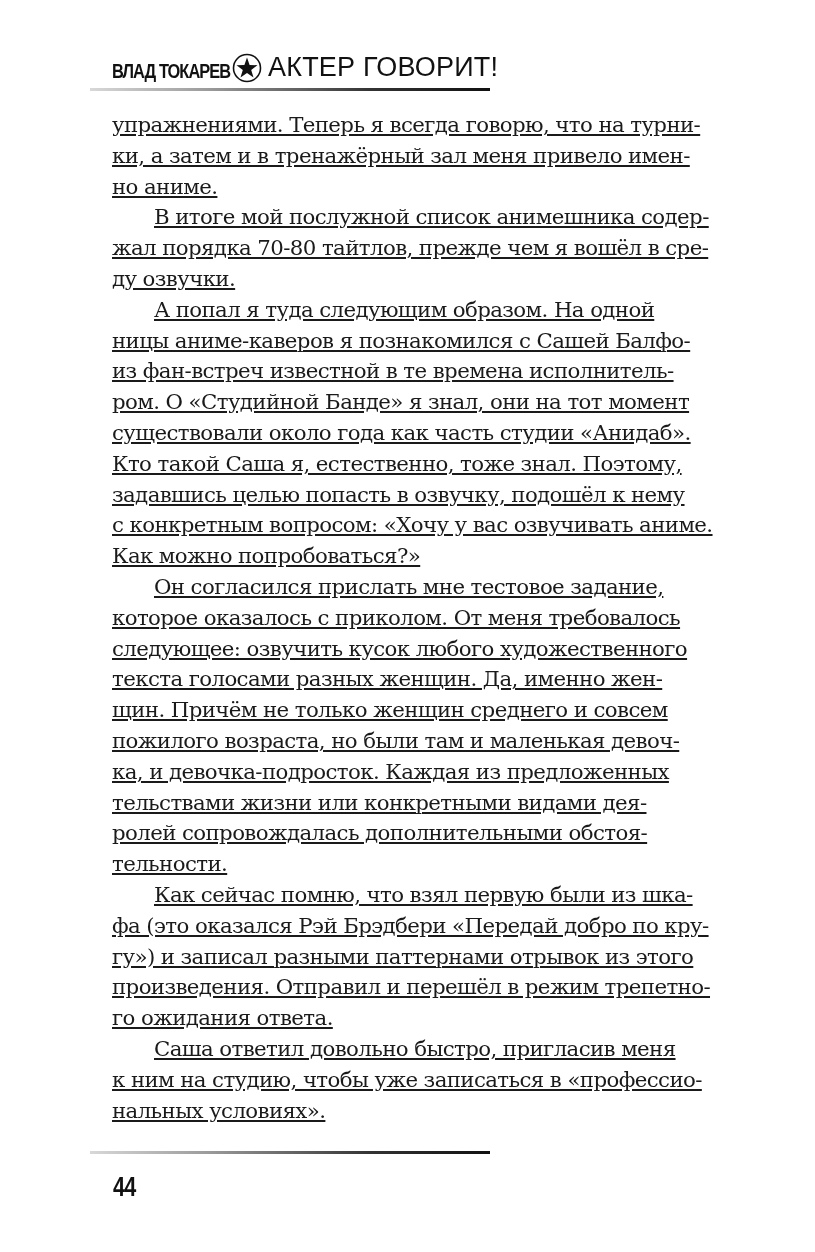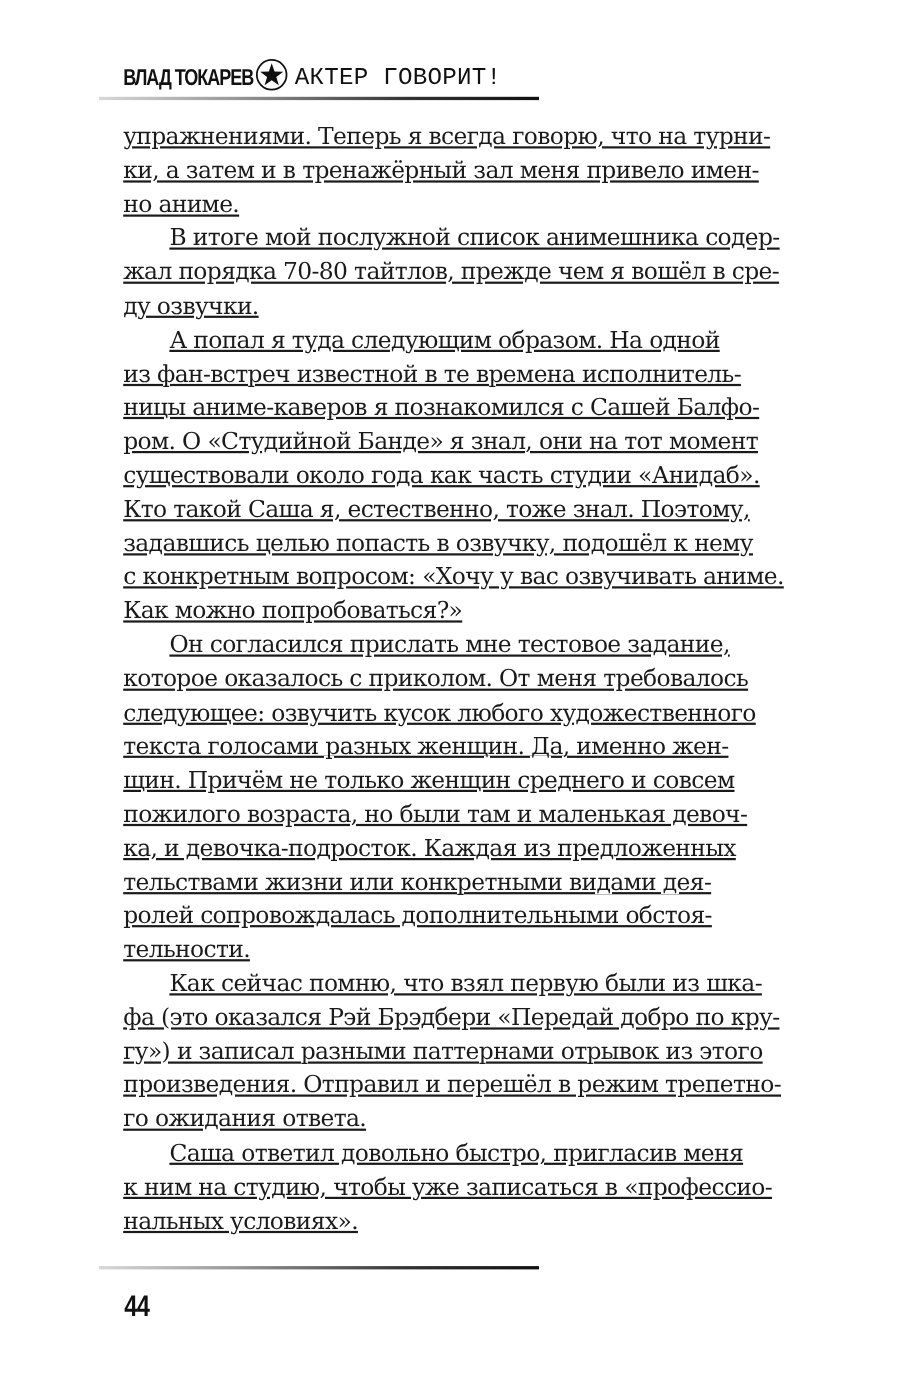--- a/index.html
+++ b/index.html
@@ -11,21 +11,21 @@
   .author {
     font-family: "Liberation Sans", sans-serif; font-weight: 700;
     font-size: 21px; letter-spacing: -1.2px; color: #111;
     transform: scaleX(0.78); transform-origin: left center;
     display: inline-block; width: 118px;
   }
   .star {
     width: 30px; height: 30px; margin: 0 6px 0 2px; display: inline-block;
   }
   .book-title {
-    font-family: Liberation Mono, monospace; font-size: 22px; color: #111;
+    font-family: Liberation Sans, sans-serif; font-size: 27px; color: #111;
     letter-spacing: 0.2px;
   }
   .rule {
     position: absolute; left: 90px; width: 400px; height: 3px;
     background: linear-gradient(to right, #d8d8d8 0%, #9a9a9a 30%, #333 70%, #111 100%);
   }
   .rule.top { top: 88px; }
   .rule.bottom { top: 1151px; }
   .text {
     position: absolute; left: 112px; top: 110px; width: 615px;
@@ -61,22 +61,22 @@
       <span class="line" style="white-space: nowrap; word-spacing: 0px; text-align-last: left;">ки, а затем и в тренажёрный зал меня привело имен-</span>
       <span class="line last" style="white-space: nowrap;">но аниме.</span>
     </div>
     <div>
       <span class="line indent" style="white-space: nowrap; word-spacing: 0px; text-align-last: left;">В итоге мой послужной список анимешника содер-</span>
       <span class="line" style="white-space: nowrap; word-spacing: 0px; text-align-last: left;">жал порядка 70-80 тайтлов, прежде чем я вошёл в сре-</span>
       <span class="line last" style="white-space: nowrap;">ду озвучки.</span>
     </div>
     <div>
       <span class="line indent" style="white-space: nowrap; word-spacing: 0px; text-align-last: left;">А попал я туда следующим образом. На одной</span>
+      <span class="line" style="white-space: nowrap; word-spacing: 0px; text-align-last: left;">ницы аниме-каверов я познакомился с Сашей Балфо-</span>
       <span class="line" style="white-space: nowrap; word-spacing: 0px; text-align-last: left;">из фан-встреч известной в те времена исполнитель-</span>
-      <span class="line" style="white-space: nowrap; word-spacing: 0px; text-align-last: left;">ницы аниме-каверов я познакомился с Сашей Балфо-</span>
       <span class="line" style="white-space: nowrap; word-spacing: 0px; text-align-last: left;">ром. О «Студийной Банде» я знал, они на тот момент</span>
       <span class="line" style="white-space: nowrap; word-spacing: 0px; text-align-last: left;">существовали около года как часть студии «Анидаб».</span>
       <span class="line" style="white-space: nowrap; word-spacing: 0px; text-align-last: left;">Кто такой Саша я, естественно, тоже знал. Поэтому,</span>
       <span class="line" style="white-space: nowrap; word-spacing: 0px; text-align-last: left;">задавшись целью попасть в озвучку, подошёл к нему</span>
       <span class="line" style="white-space: nowrap; word-spacing: 0px; text-align-last: left;">с конкретным вопросом: «Хочу у вас озвучивать аниме.</span>
       <span class="line last" style="white-space: nowrap;">Как можно попробоваться?»</span>
     </div>
     <div>
       <span class="line indent" style="white-space: nowrap; word-spacing: 0px; text-align-last: left;">Он согласился прислать мне тестовое задание,</span>
       <span class="line" style="white-space: nowrap; word-spacing: 0px; text-align-last: left;">которое оказалось с приколом. От меня требовалось</span>

